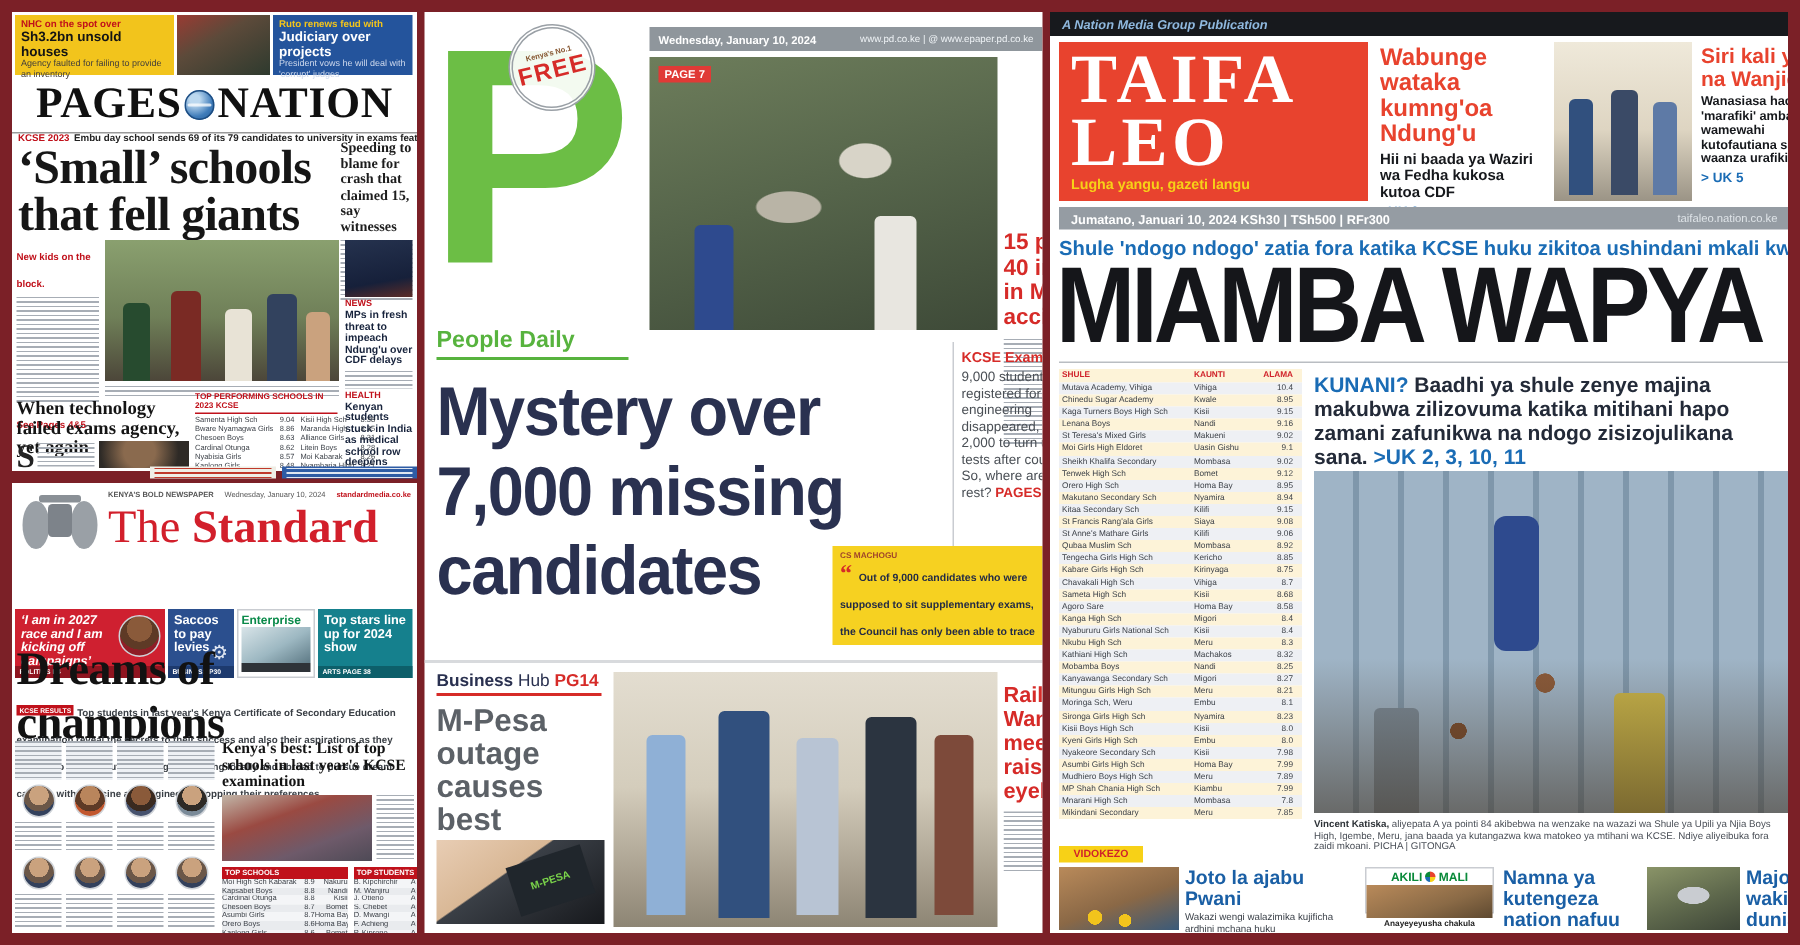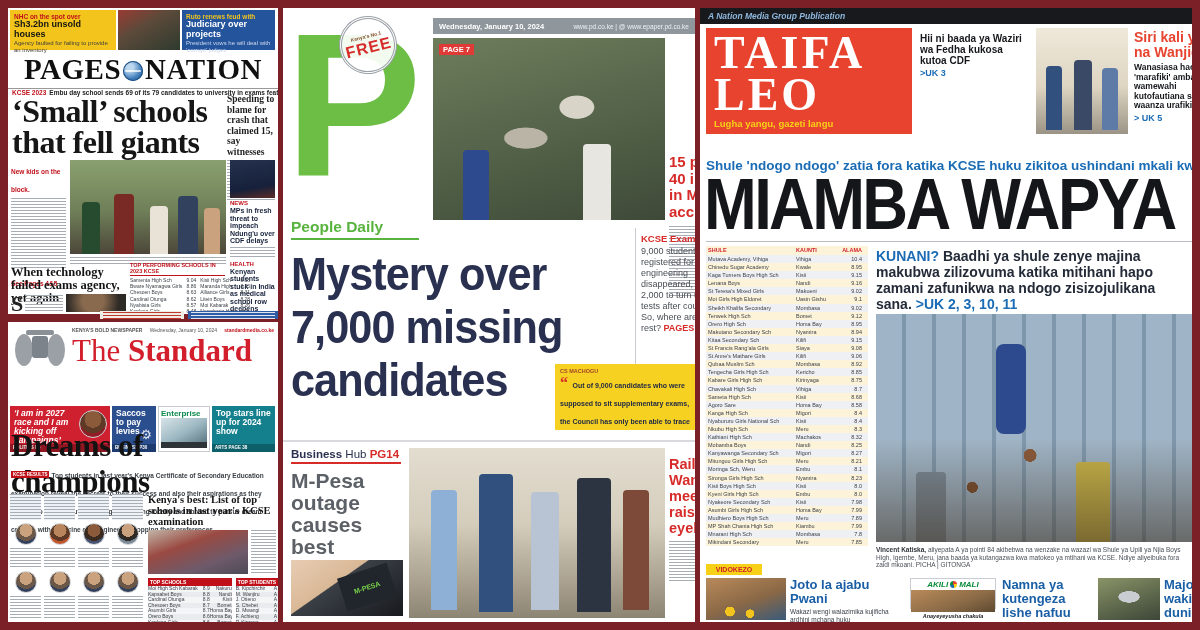--- a/index.html
+++ b/index.html
@@ -538,20 +538,21 @@
       <span class="tl-pub">A Nation Media Group Publication</span>
     </div>
 
     <div class="abs tl-mast">
       <span class="mword">TAIFA</span>
       <span class="mword">LEO</span>
       <span class="tl-tag">Lugha yangu, gazeti langu</span>
     </div>
 
     <div class="tz" style="left:220px;width:112px;">
+      <div class="tz-head">Wabunge wataka kumng'oa Ndung'u</div>
       <div class="tz-sub">Hii ni baada ya Waziri wa Fedha kukosa kutoa CDF</div>
       <div class="tz-pg">&gt;UK 3</div>
     </div>
 
     <div class="tl-door">
       <div class="fig" style="left:10px;bottom:4px;width:16px;height:64px;background:#31507e;"></div>
       <div class="fig" style="left:38px;bottom:4px;width:18px;height:70px;background:#3a4a66;"></div>
       <div class="fig" style="left:66px;bottom:4px;width:16px;height:62px;background:#5e7aa6;"></div>
     </div>
 
@@ -559,20 +560,24 @@
       <div class="tz-head">Siri kali ya Raila</div>
       <div class="tz-head">na Wanjigi</div>
       <div class="tz-sub">Wanasiasa hao</div>
       <div class="tz-sub" style="margin-top:0;">'marafiki' ambao</div>
       <div class="tz-sub" style="margin-top:0;">wamewahi</div>
       <div class="tz-sub" style="margin-top:0;">kutofautiana sana</div>
       <div class="tz-sub" style="margin-top:0;">waanza urafiki tena</div>
       <div class="tz-pg">&gt; UK 5</div>
     </div>
 
+    <div class="abs tl-datebar">
+      <span class="tl-date">Jumatano, Januari 10, 2024 KSh30 | TSh500 | RFr300</span>
+      <span class="tl-site">taifaleo.nation.co.ke</span>
+    </div>
 
     <div class="abs tl-kicker">Shule 'ndogo ndogo' zatia fora katika KCSE huku zikitoa ushindani mkali kwa majabali wenye uwezo mkubwa</div>
     <div class="abs tl-head">MIAMBA WAPYA</div>
     <div class="tl-rule"></div>
 
     <div class="abs tl-table tl">
       <div class="tl-thead">
         <span class="c1">SHULE</span>
         <span class="c2">KAUNTI</span>
         <span class="c3">ALAMA</span>
@@ -776,32 +781,32 @@
     </div>
 
     <div class="abs vido">VIDOKEZO</div>
 
     <div class="abs" style="left:6px;top:570px;width:80px;height:42px;background:radial-gradient(circle 8px at 30% 80%,#f2c41c 0 60%,transparent 62%),radial-gradient(circle 7px at 55% 85%,#f2c41c 0 60%,transparent 62%),linear-gradient(160deg,#b98a5a 0%,#8a6846 55%,#3a5a7a 100%);"></div>
     <div class="abs" style="left:90px;top:570px;width:116px;">
       <div class="tile-head">Joto la ajabu Pwani</div>
       <div class="tile-sub">Wakazi wengi walazimika kujificha ardhini mchana huku</div>
     </div>
 
-    <div class="abs cov2" style="left:210px;top:570px;width:86px;height:31px;font-style:italic;">
+    <div class="abs cov2" style="left:210px;top:570px;width:86px;height:31px;">
       <div class="akili-bar">
         <span>AKILI</span>
         <span class="akili-dot"></span>
         <span>MALI</span>
       </div>
       <div class="akili-img"></div>
       <div class="akili-cap">Anayeyeyusha chakula</div>
     </div>
 
     <div class="abs" style="left:302px;top:570px;width:92px;">
-      <div class="tile-head">Namna ya kutengeza lishe nafuu</div>
+      <div class="tile-head">Namna ya kutengeza nation nafuu</div>
 
     </div>
 
     <div class="abs" style="left:398px;top:570px;width:62px;height:42px;background:radial-gradient(ellipse 26px 14px at 50% 45%,#c9ccd1 0 40%,transparent 42%),linear-gradient(160deg,#8a9468 0%,#5e684c 55%,#3e4638 100%);"></div>
     <div class="abs t4" style="left:464px;top:570px;width:40px;overflow:hidden;height:42px;">
       <div class="tile-head">Majonzi</div>
       <div class="tile-head">wakiaga</div>
       <div class="tile-head">dunia ajalini</div>
 
     </div>

